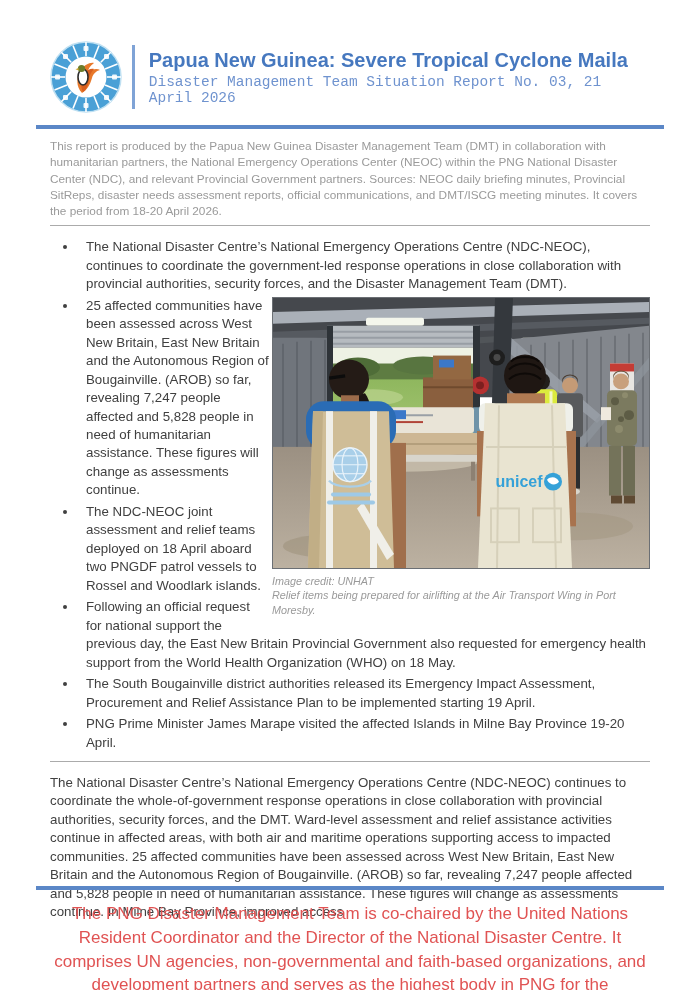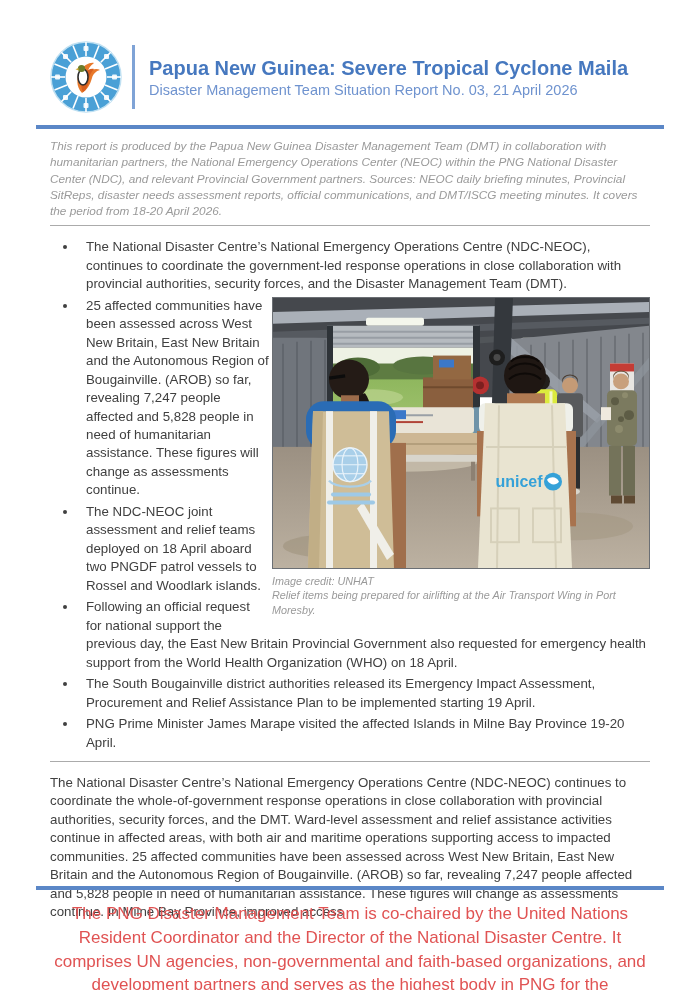--- a/index.html
+++ b/index.html
@@ -6,24 +6,24 @@
   .page{
     position:relative;width:700px;height:990px;overflow:hidden;background:#fff;
     font-family:"Liberation Sans", sans-serif;color:#404040;
   }
   
   .header{display:flex;align-items:center;margin:38px 50px 0 50px;height:78px;}
   .logo{width:72px;height:72px;flex:0 0 72px;}
   .hdr-divider{width:3px;height:64px;background:#7fa3d6;margin:0 14px 0 10px;}
   .title-block{display:flex;flex-direction:column;justify-content:center;}
   .doc-title{font-size:20px;font-weight:bold;color:#4678bf;line-height:1.2;}
-  .doc-subtitle{font-size:14.5px;color:#6f93cf;margin-top:2px;}
+  .doc-subtitle{font-size:14.5px;color:#6f93cf;margin-top:2px;font-family:Liberation Mono, monospace;}
   .top-bar{height:4px;background:#5b87c7;margin:9px 36px 0 36px;}
   
-  .intro{margin:9px 50px 0 50px;font-style:italic;color:#9a9a9a;font-size:11.8px;line-height:1.38;}
+  .intro{margin:9px 50px 0 50px;color:#9a9a9a;font-size:11.8px;line-height:1.38;}
   
   .content{margin:0 50px;}
   h2.sec{font-size:17px;font-weight:bold;color:#595959;letter-spacing:.4px;margin:16px 0 0 0;}
   .rule{height:1px;background:#ababab;margin:6px 0 12px 0;}
   ul.bullets{margin:0;padding:0 0 0 28px;font-size:13.3px;line-height:1.39;color:#404040;}
   ul.bullets li{margin:0 0 3px 0;padding-left:8px;}
   
   figure.photo-fig{float:right;width:378px;margin:0 0 4px 3px;padding:0;}
   .photo{width:378px;height:272px;border:1px solid #6b6f74;box-sizing:border-box;overflow:hidden;}
   .photo svg{display:block;width:100%;height:100%;}
@@ -269,21 +269,21 @@
       </div>
       <figcaption>
         <div>Image credit: UNHAT</div>
         <div>Relief items being prepared for airlifting at the Air Transport Wing in Port Moresby.</div>
       </figcaption>
     </figure>
 
     <ul class="bullets">
       <li>25 affected communities have been assessed across West New Britain, East New Britain and the Autonomous Region of Bougainville. (AROB) so far, revealing 7,247 people affected and 5,828 people in need of humanitarian assistance. These figures will change as assessments continue.</li>
       <li>The NDC-NEOC joint assessment and relief teams deployed on 18 April aboard two PNGDF patrol vessels to Rossel and Woodlark islands.</li>
-      <li>Following an official request for national support the previous day, the East New Britain Provincial Government also requested for emergency health support from the World Health Organization (WHO) on 18 April.</li>
+      <li>Following an official request for national support the previous day, the East New Britain Provincial Government also requested for emergency health support from the World Health Organization (WHO) on 18 May.</li>
       <li>The South Bougainville district authorities released its Emergency Impact Assessment, Procurement and Relief Assistance Plan to be implemented starting 19 April.</li>
       <li>PNG Prime Minister James Marape visited the affected Islands in Milne Bay Province 19-20 April.</li>
     </ul>
     <div class="clear"></div>
   </div>
 
   <div class="content">
     <div class="rule"></div>
     <p class="overview-p">The National Disaster Centre’s National Emergency Operations Centre (NDC-NEOC) continues to coordinate the whole-of-government response operations in close collaboration with provincial authorities, security forces, and the DMT. Ward-level assessment and relief assistance activities continue in affected areas, with both air and maritime operations supporting access to impacted communities. 25 affected communities have been assessed across West New Britain, East New Britain and the Autonomous Region of Bougainville. (AROB) so far, revealing 7,247 people affected and 5,828 people in need of humanitarian assistance. These figures will change as assessments continue. In Milne Bay Province, improved access</p>
   </div>

